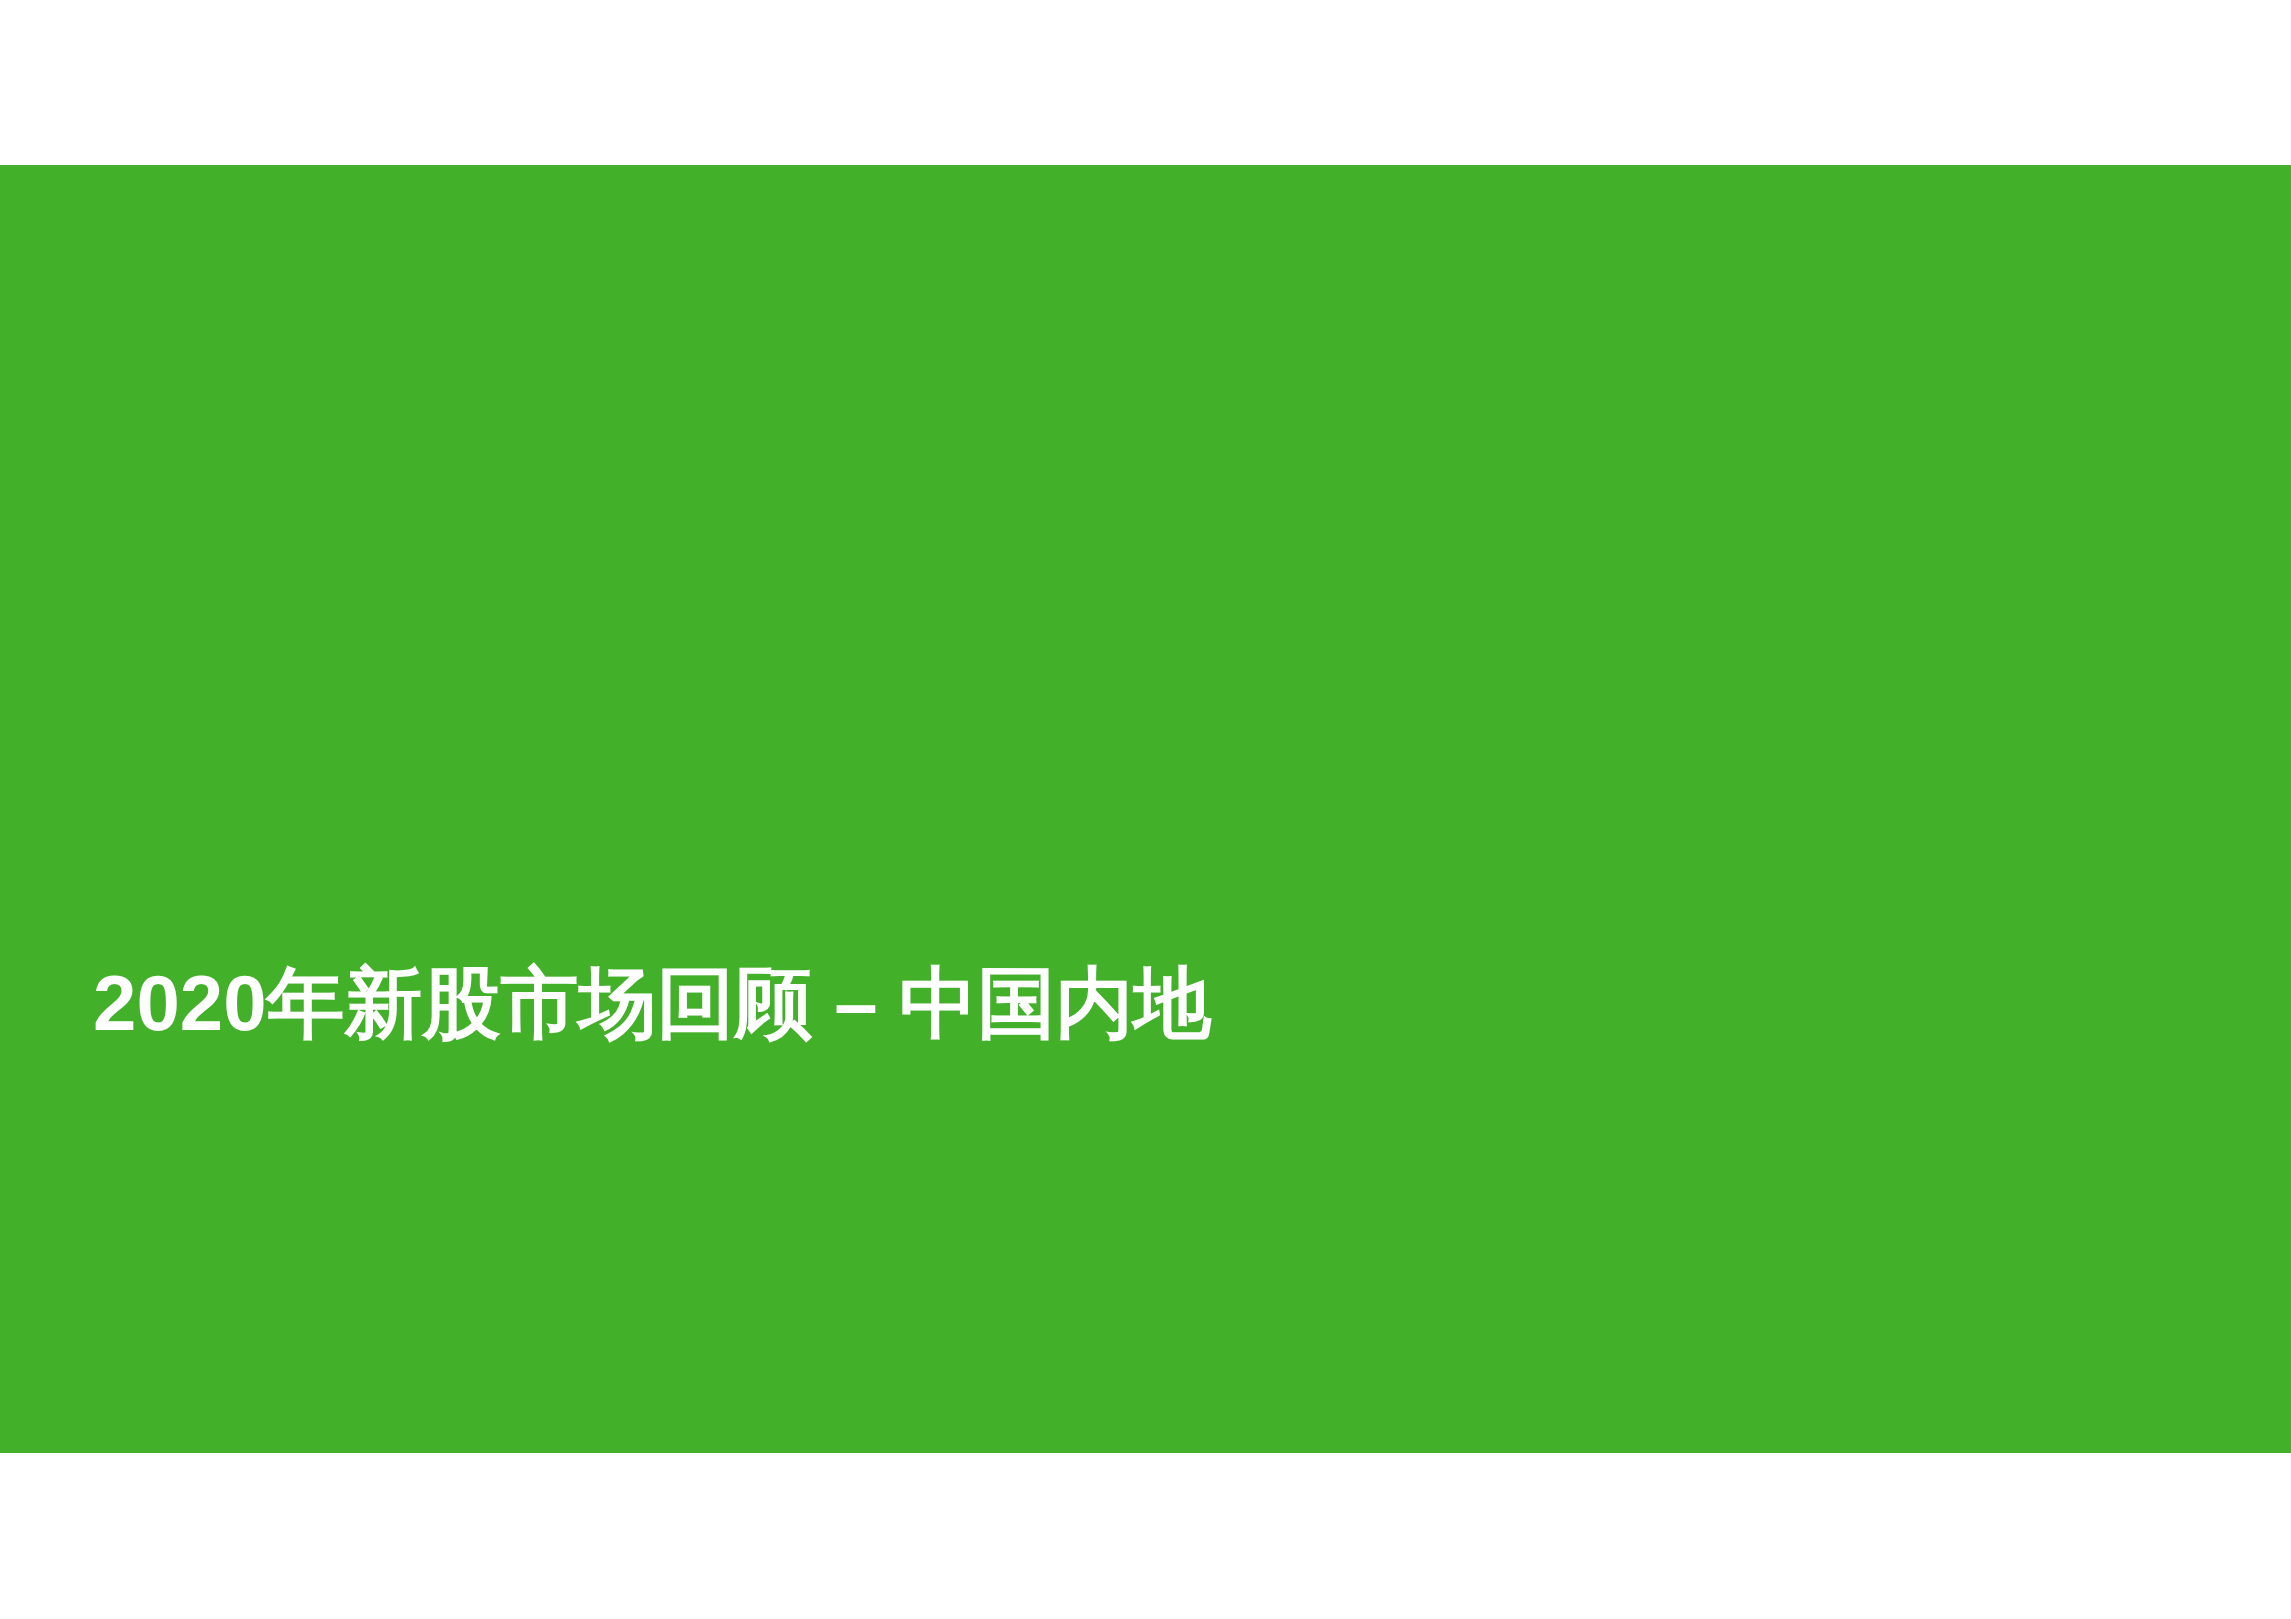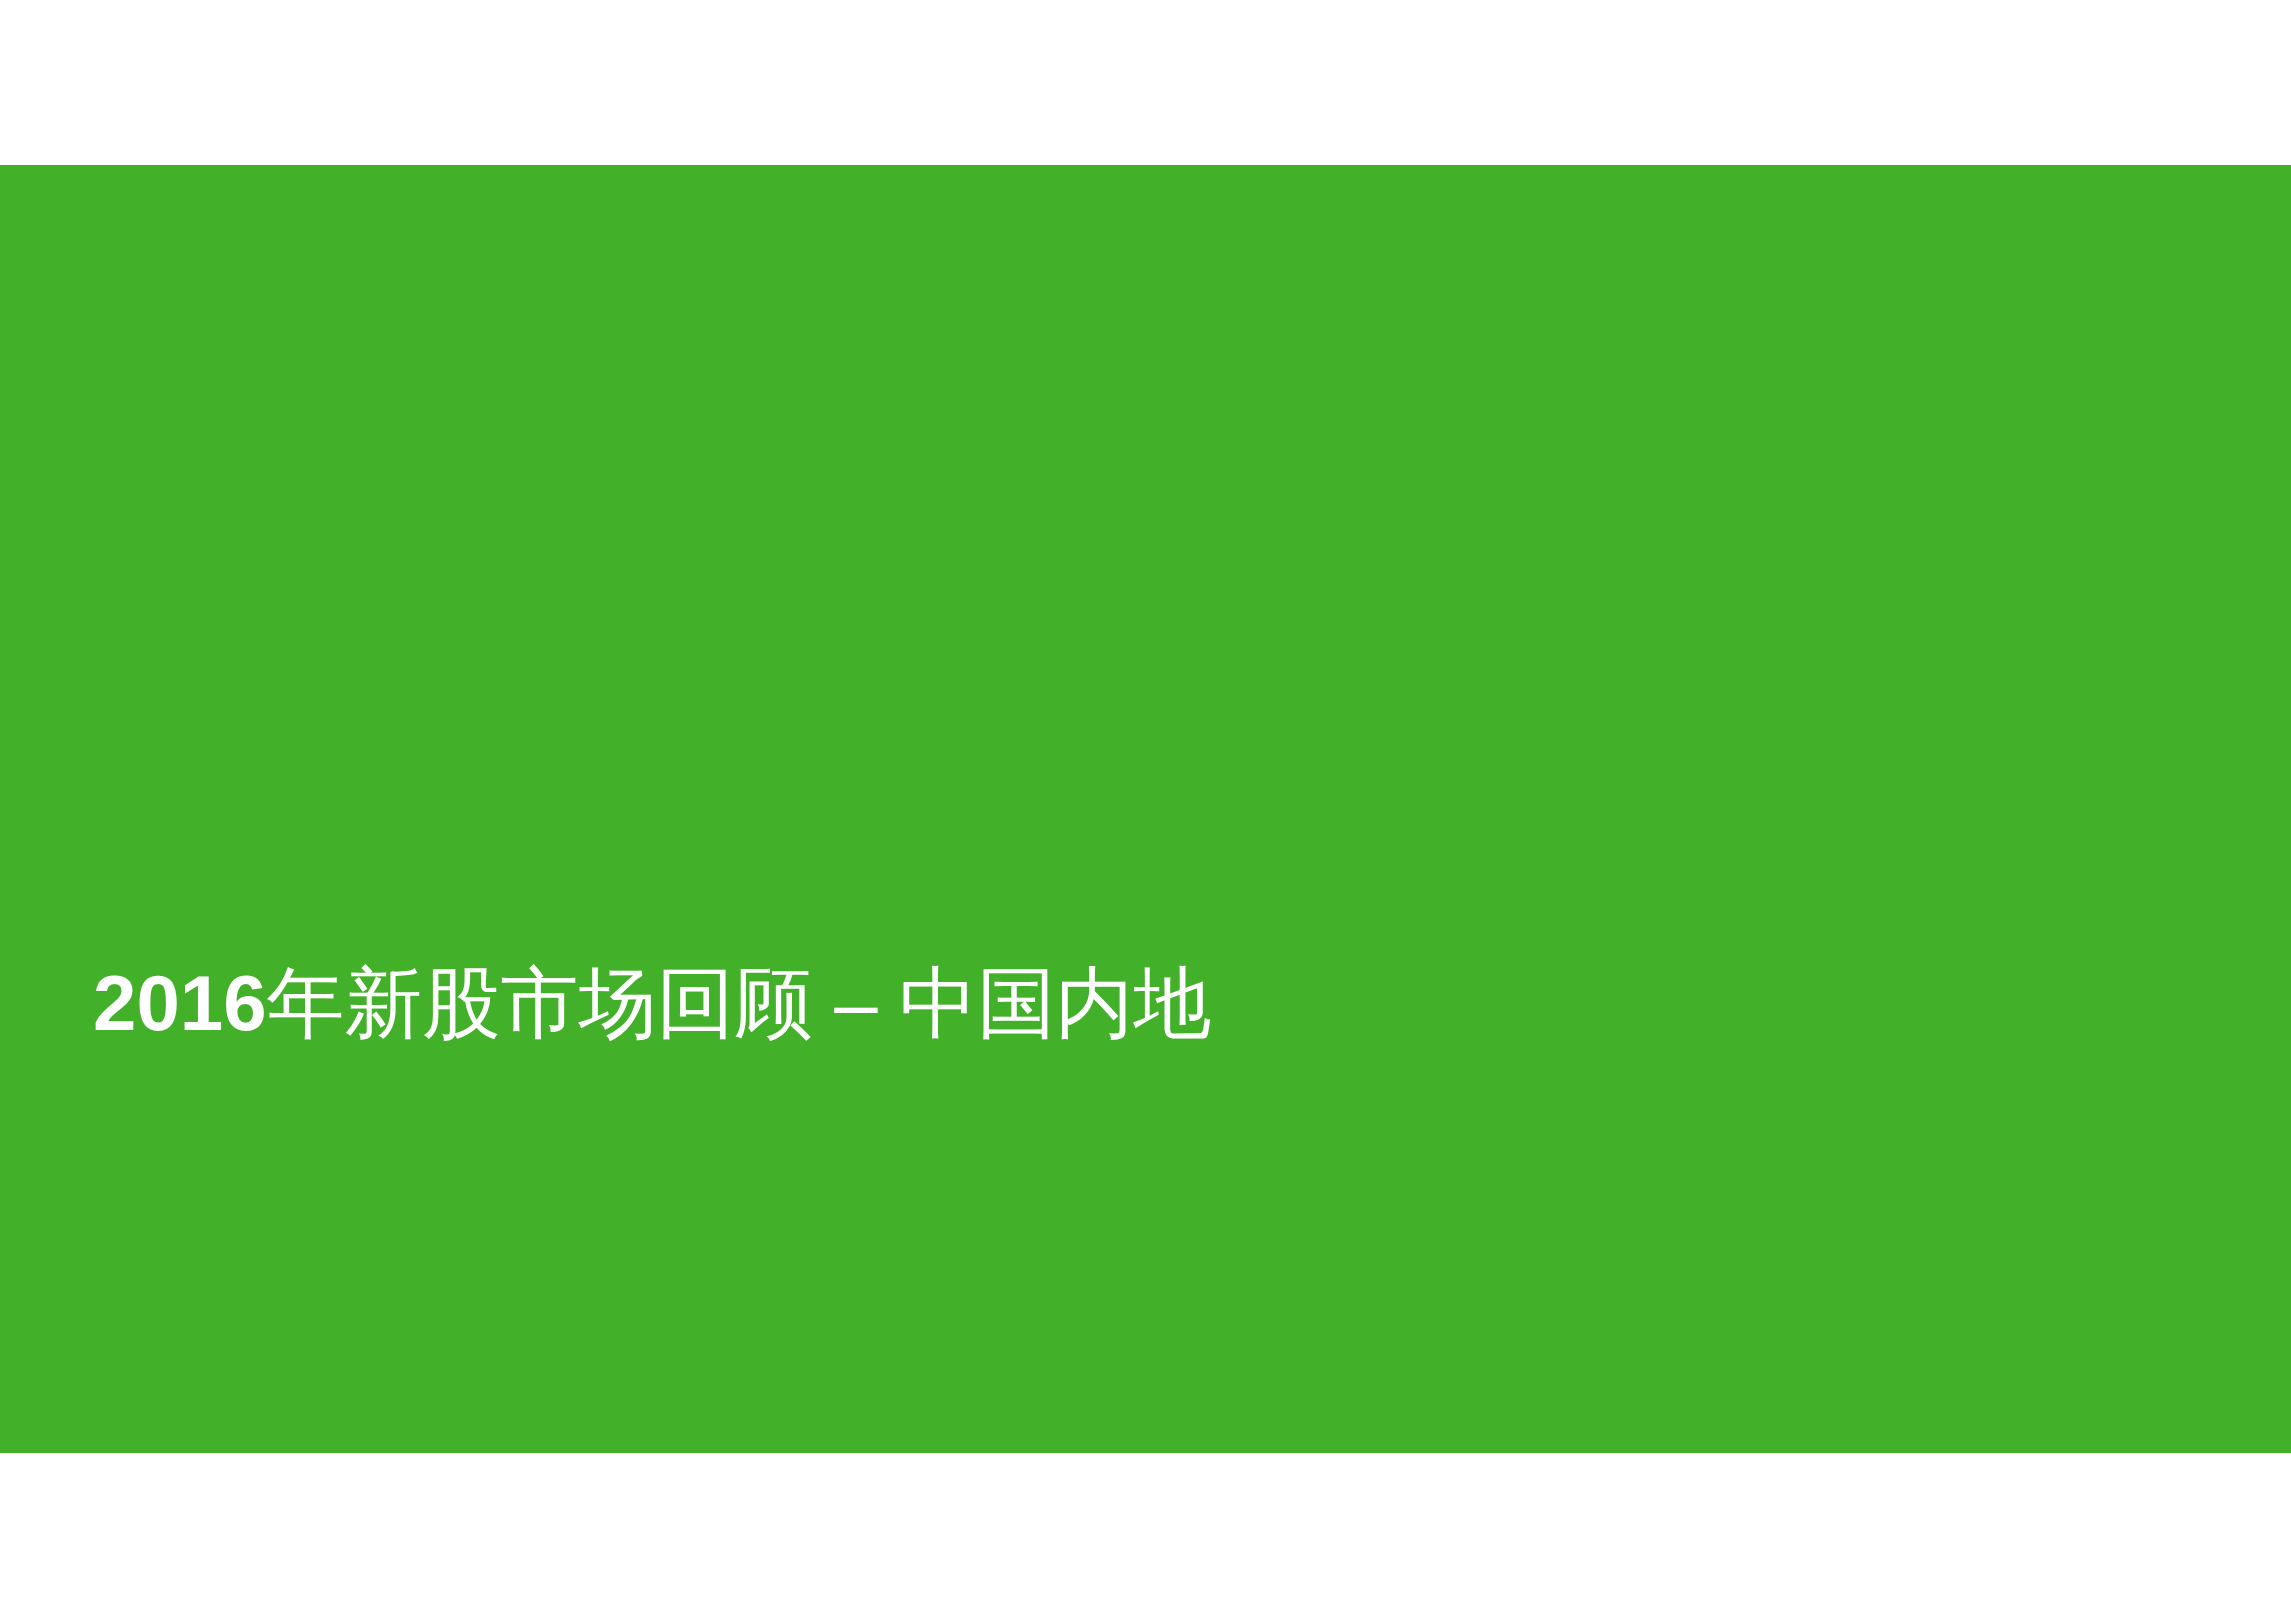--- a/index.html
+++ b/index.html
@@ -42,21 +42,21 @@
     font-size: 78px;
     line-height: 102px;
     letter-spacing: 0px;
     white-space: nowrap;
     font-weight: 400;
   }
   .section-title .year-prefix {
     font-weight: 700;
   }
   .section-title .title-rest {
-    font-weight: 400;
+    font-weight: 700;
   }
 
   
   .slide-footer {
     position: absolute;
     left: 0;
     top: 1368px;
     width: 2292px;
     height: 39px;
   }
@@ -83,21 +83,21 @@
     white-space: nowrap;
   }
 </style>
 </head>
 <body>
 
 <div class="slide-canvas">
 
   <div class="slide-panel">
 
-    <h1 class="section-title"><span class="year-prefix">2016</span><span class="title-rest">年新股市场回顾 – 中国内地</span></h1>
+    <h1 class="section-title"><span class="year-prefix">2020</span><span class="title-rest">年新股市场回顾 – 中国内地</span></h1>
 
     <div class="slide-footer">
       <div class="footer-copyright">© 2020。欲了解更多信息，请联系德勤中国。</div>
       <div class="footer-page-number">7</div>
     </div>
 
   </div>
 
 </div>
 

